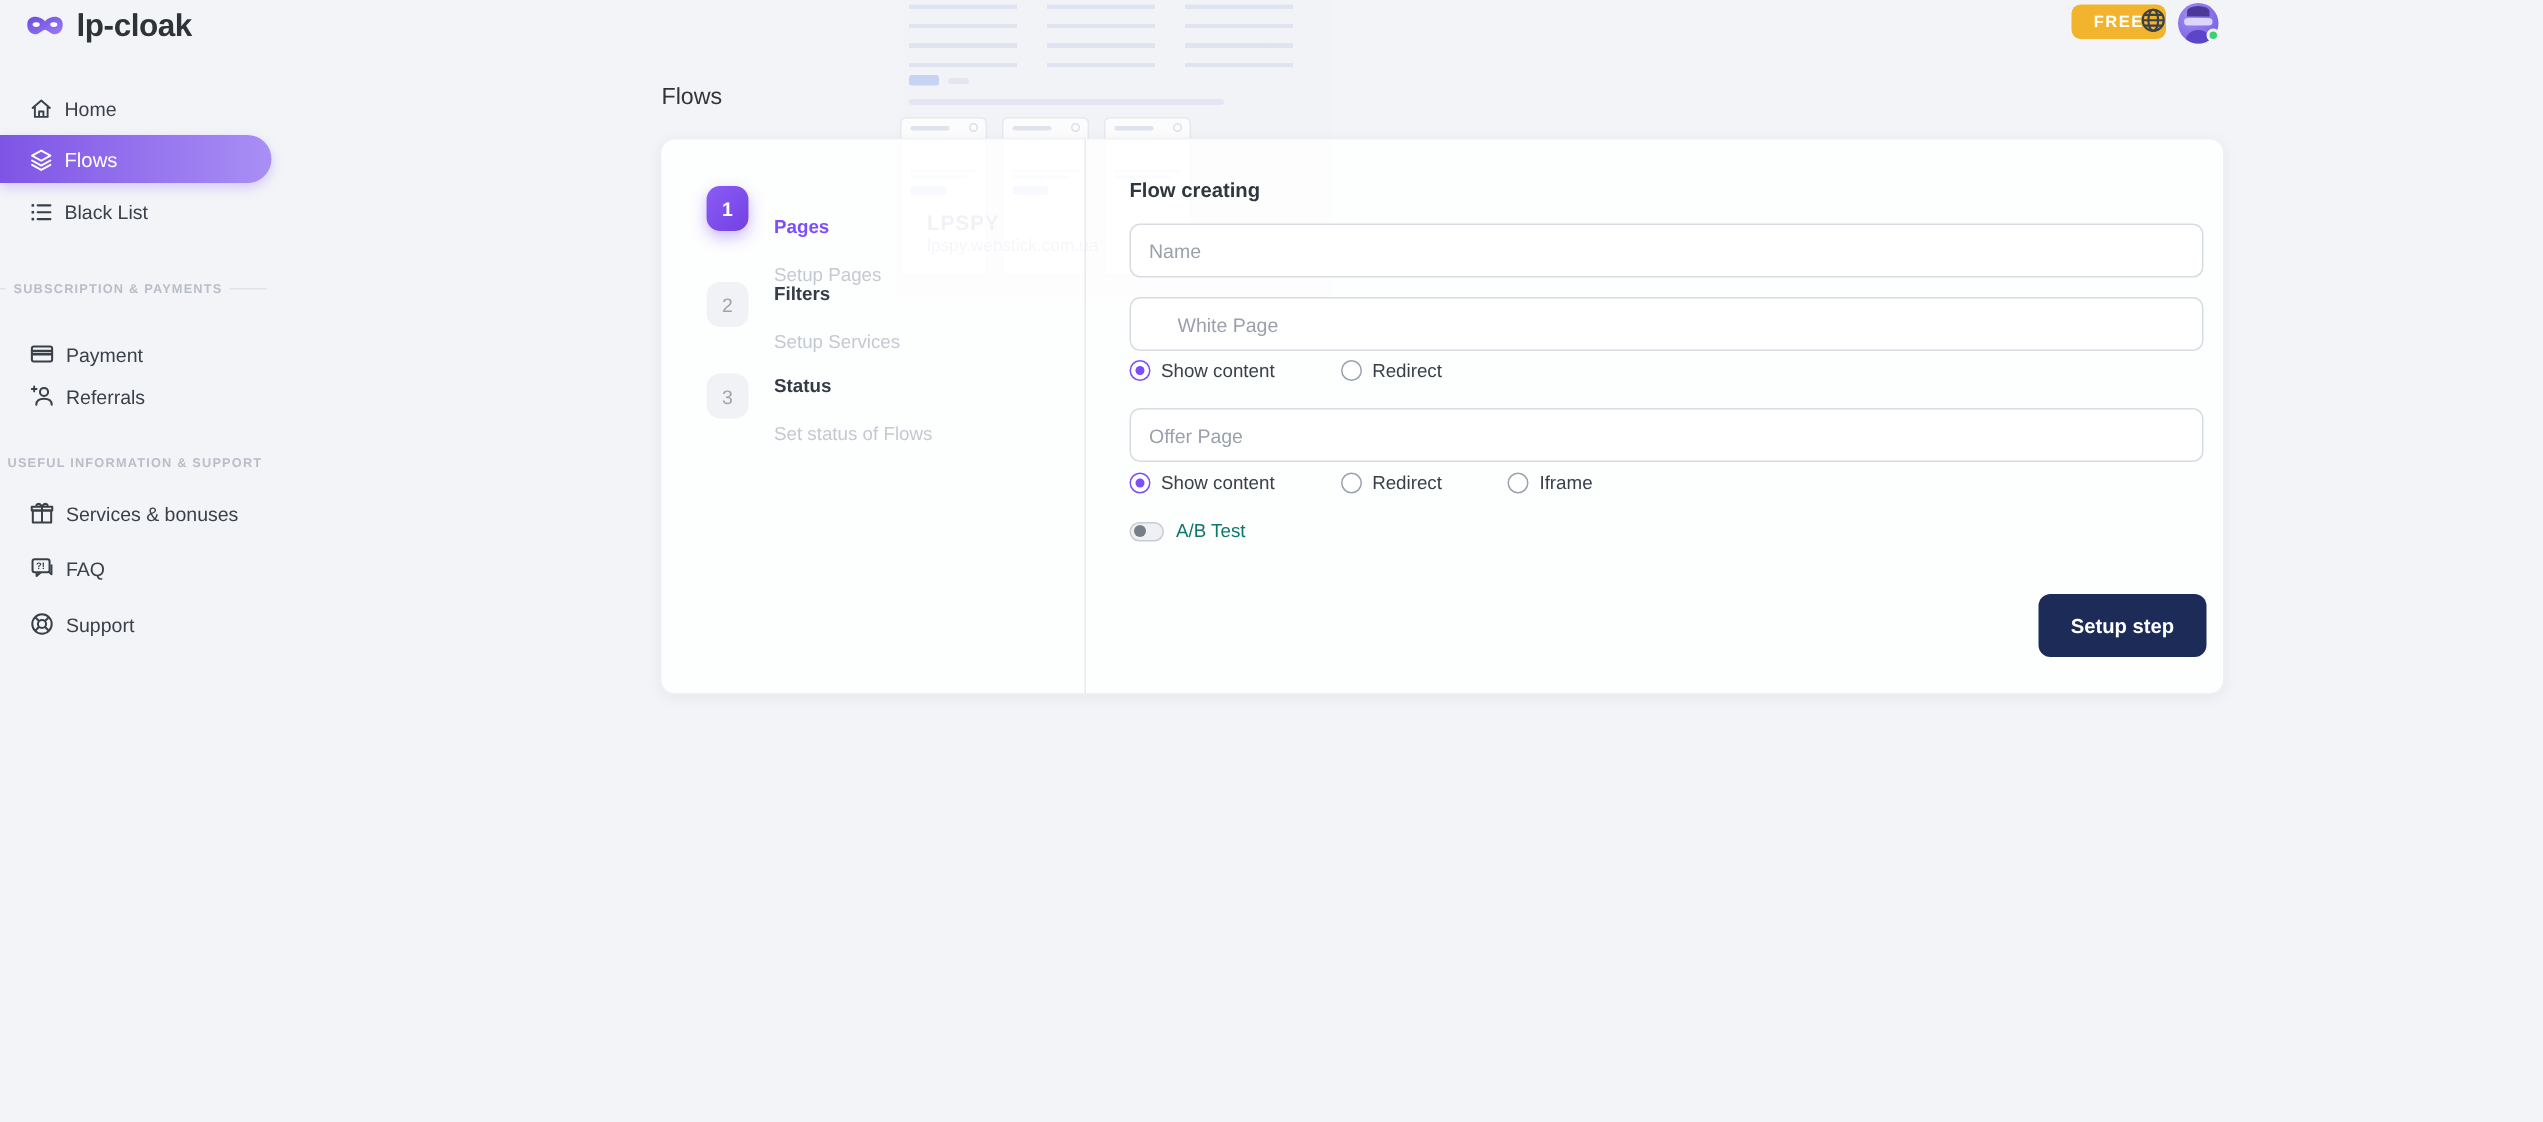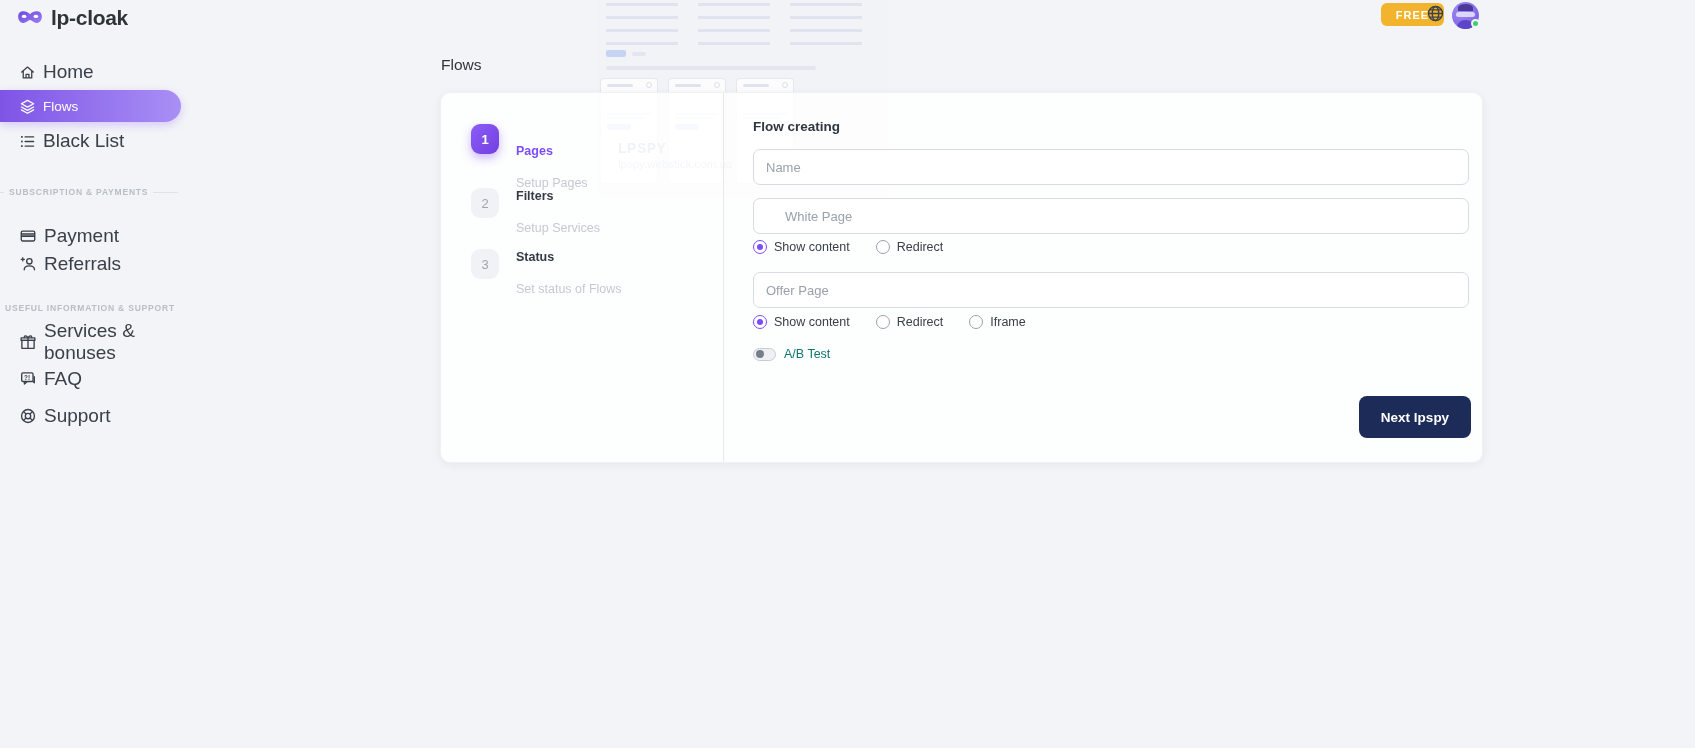--- a/index.html
+++ b/index.html
@@ -10,21 +10,21 @@
   }
   *{margin:0;padding:0;box-sizing:border-box;}
   html,body{width:1695px;height:748px;overflow:hidden;}
   body{background:var(--bg);font-family:"Liberation Sans",sans-serif;position:relative;color:var(--ink);}
   .abs{position:absolute;}
 
   
   .logo-row{left:16px;top:6px;display:flex;align-items:center;gap:7px;}
   .logo-text{font-size:21px;font-weight:bold;letter-spacing:-.3px;color:#2E3338;}
   .nav-item{left:0;width:200px;height:24px;display:flex;align-items:center;gap:7px;padding-left:19px;cursor:pointer;}
-  .nav-item .lbl{font-size:19px;color:var(--ink-soft);}
+  .nav-item .lbl{font-size:13px;color:var(--ink-soft);}
   .nav-pill{left:0;width:181px;height:32px;border-radius:0 17px 17px 0;
     background:linear-gradient(90deg,#7E54E6,#A98FF5);display:flex;align-items:center;gap:7px;padding-left:19px;
     box-shadow:0 3px 8px rgba(124,77,255,.25);cursor:pointer;}
   .nav-pill .lbl{font-size:13.5px;color:#fff;}
   .sec-head{left:0;width:178px;display:flex;align-items:center;gap:5px;}
   .sec-head .t{font-size:8.5px;font-weight:bold;letter-spacing:.8px;color:#B8BDC7;white-space:nowrap;}
   .sec-head::before{content:"";width:4px;height:1px;background:#DFE2E8;}
   .sec-head::after{content:"";flex:1;height:1px;background:#DFE2E8;}
   .icon{display:inline-flex;flex:none;}
 
@@ -73,21 +73,21 @@
   .step-title{font-size:12.5px;font-weight:bold;color:#343B46;line-height:1.15;padding-top:1px;}
   .step.active .step-title{color:var(--accent);margin-top:19px;}
   .step-sub{font-size:12.5px;color:var(--faint);margin-top:18px;}
 
   
   .form-title{position:absolute;left:312px;top:26px;font-size:13.5px;font-weight:bold;color:#2F3640;}
   .tinput{position:absolute;left:312px;width:716px;height:36px;border:1px solid var(--input-border);
     border-radius:7px;background:#fff;font-family:"Liberation Sans",sans-serif;font-size:13px;color:var(--ink);
     padding:0 12px;outline:none;}
   .tinput::placeholder{color:var(--ph);}
-  .radio-row{position:absolute;left:312px;display:flex;gap:26px;align-items:center;height:16px;}
+  .radio-row{position:absolute;left:312px;display:flex;gap:44px;align-items:center;height:16px;}
   .radio{display:flex;gap:7px;align-items:center;cursor:pointer;}
   .rdot{width:14px;height:14px;border-radius:50%;border:1.5px solid #9BA2AD;position:relative;flex:none;background:#fff;}
   .radio.checked .rdot{border-color:var(--accent);}
   .radio.checked .rdot::after{content:"";position:absolute;left:2.5px;top:2.5px;width:6px;height:6px;border-radius:50%;background:var(--accent);}
   .radio .rlbl{font-size:12.5px;color:#3A4049;}
   .toggle-row{position:absolute;left:312px;display:flex;gap:8px;align-items:center;cursor:pointer;}
   .toggle{width:23px;height:13px;border-radius:7px;border:1px solid #C7CCD4;background:#EEF0F3;position:relative;flex:none;}
   .toggle .knob{position:absolute;left:2px;top:1.5px;width:8px;height:8px;border-radius:50%;background:#767E89;}
   .toggle-lbl{font-size:12.5px;color:#0f766e;}
   .submit-btn{position:absolute;left:918px;top:303px;width:112px;height:42px;border:none;border-radius:8px;
@@ -317,14 +317,14 @@
     </div>
   </div>
 
   <div class="toggle-row" style="top:254px">
     <span class="toggle">
         <span class="knob"></span>
       </span>
     <span class="toggle-lbl">A/B Test</span>
   </div>
 
-  <button class="submit-btn">Next lpspy</button>
+  <button class="submit-btn">Setup step</button>
 </div>
 
 </body></html>

